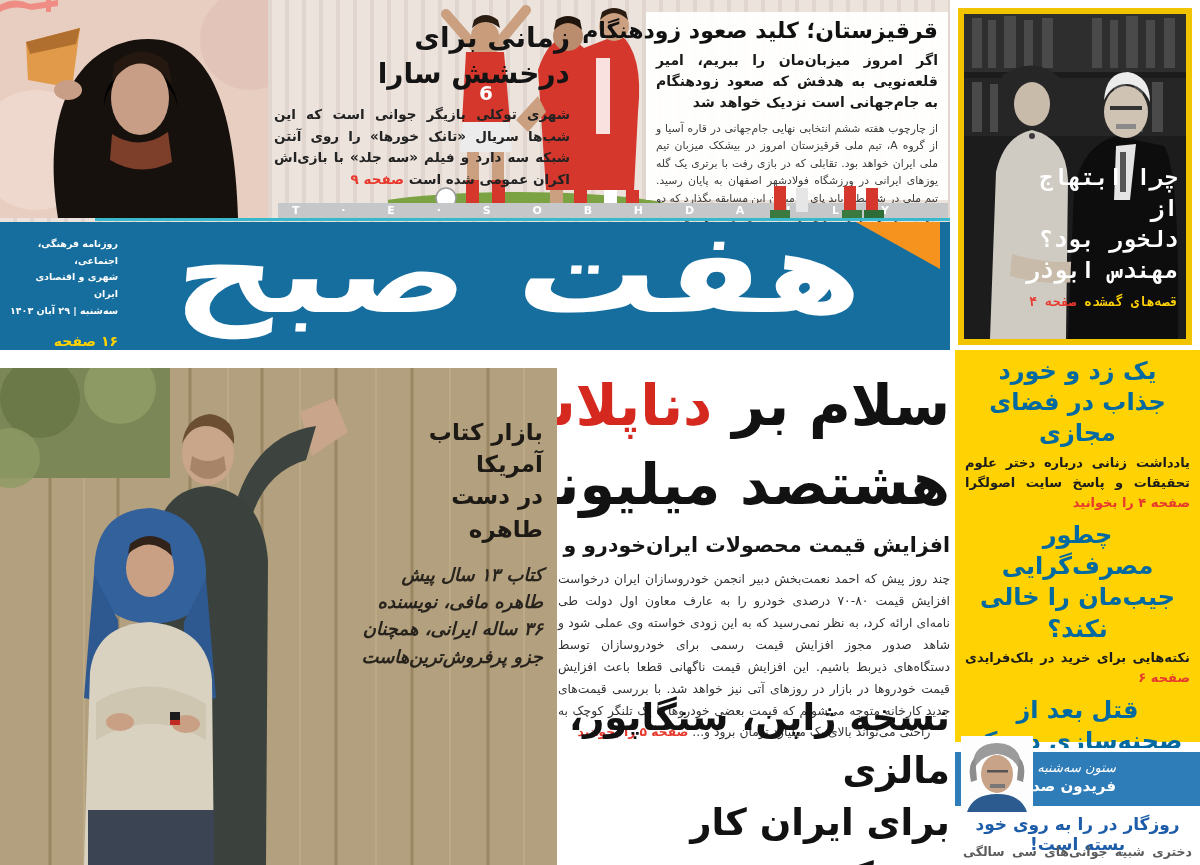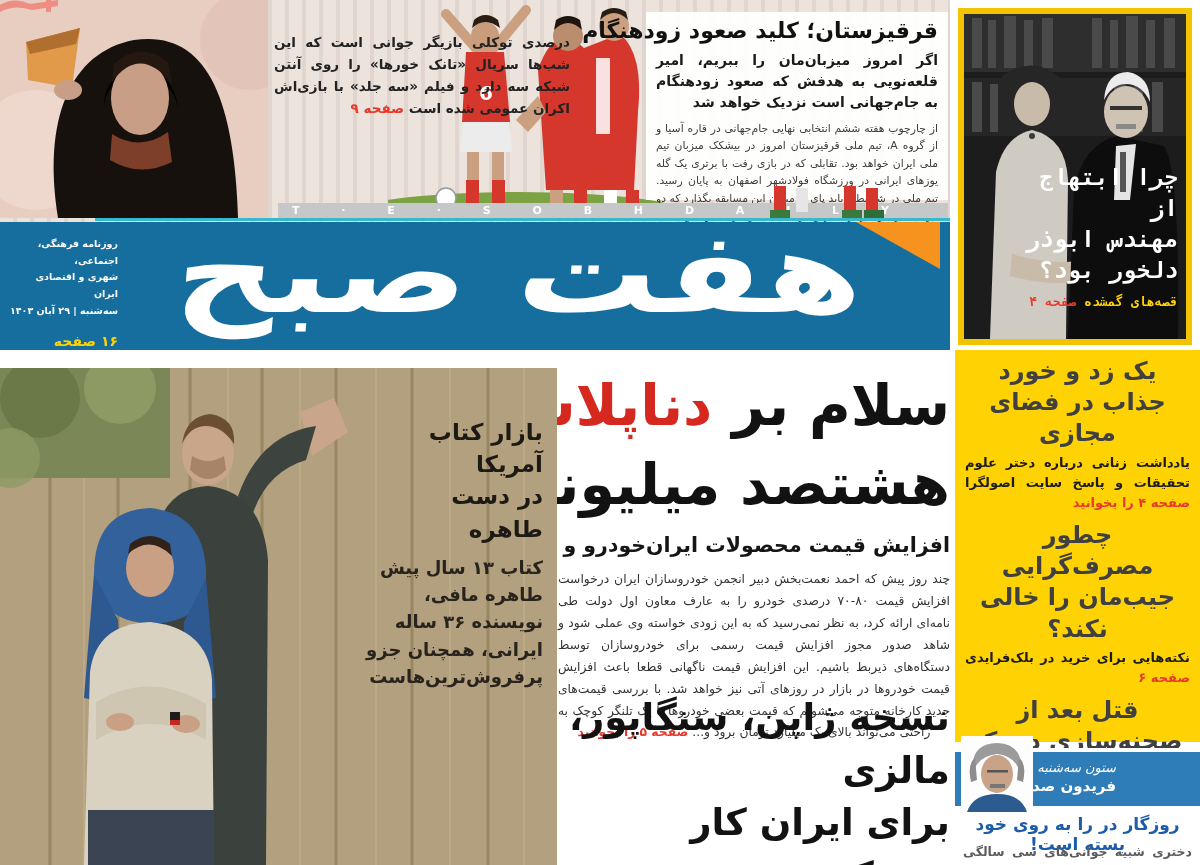--- a/index.html
+++ b/index.html
@@ -50,32 +50,32 @@
     text-align:justify; text-align-last:center; }
 
   
   .asia { left:558px; top:692px; width:392px; }
   .asia-h { font-size:37px; font-weight:bold; color:#121212; line-height:1.42; text-align:right; }
 
   
   .couple { left:0; top:368px; width:557px; height:497px; overflow:hidden; }
   .tah-text { position:absolute; right:14px; top:48px; width:186px; text-align:right; }
   .tah-h { font-size:23px; font-weight:bold; color:#1d1a15; line-height:1.4; }
-  .tah-b { margin-top:9px; font-size:18px; font-weight:bold; color:#28241d; line-height:1.52; }
+  .tah-b { margin-top:16px; font-size:18px; font-weight:bold; color:#28241d; line-height:1.52;font-style:italic; }
 
   
   .right-col { left:955px; top:0; width:245px; height:865px; }
   .ebtehaj { position:absolute; left:3px; top:8px; width:234px; height:337px; border:6px solid #f2c400;
     background:#161616; overflow:hidden; }
   .ebt-text { position:absolute; right:8px; top:150px; width:160px; text-align:right;font-family:Liberation Mono, monospace; }
   .ebt-h { font-size:23px; font-weight:bold; color:#fff; line-height:1.35; }
   .ebt-cap { margin-top:6px; font-size:13px; font-weight:bold; color:#ffd204; }
 
   .yellow-block { position:absolute; left:0; top:350px; width:245px; height:392px; background:#ffd204; padding:6px 10px; }
-  .yi-h { font-size:24px; font-weight:bold; color:#404040; line-height:1.3; text-align:center; }
+  .yi-h { font-size:24px; font-weight:bold; color:#0369a1; line-height:1.3; text-align:center; }
   .yi-sub { margin:3px 0 7px; font-size:13px; font-weight:bold; color:#1c1c1c; line-height:1.55;
     text-align:justify; text-align-last:right; }
 
   .column-box { position:absolute; left:0; top:748px; width:245px; height:117px; background:#fff; }
   .col-band { position:absolute; left:0; top:4px; width:245px; height:54px; background:#2e7cb8; }
   .col-band-text { position:absolute; right:84px; top:8px; text-align:right; color:#fff; }
   .col-kicker { font-size:13px; font-style:italic; }
   .col-author { font-size:15px; font-weight:bold; margin-top:2px; }
   .col-photo { position:absolute; left:6px; top:-16px; }
   .col-h { position:absolute; left:0; top:66px; width:245px; padding:0 8px; font-size:17px; font-weight:bold;
@@ -135,21 +135,25 @@
     <ellipse cx="68" cy="90" rx="14" ry="10" fill="#c99e86"></ellipse>
     <path d="M112,134 Q140,152 168,132 L172,162 Q140,178 110,160Z" fill="#7d3f2a"></path>
   </svg>
 
   <svg class="abs corner-art" viewBox="0 0 70 30">
     <path d="M2,12 Q18,2 34,10 L62,6 L62,12 L36,16 Q18,10 4,18Z" fill="#ef8d84"></path>
     <rect x="50" y="2" width="5" height="16" fill="#ef8d84"></rect>
   </svg>
 
   <div class="abs sara-text">
-    <div class="sara-b"><span>درصدی توکلی بازیگر جوانی است که این شب‌ها سریال «تانک خورها» را روی آنتن شبکه سه دارد و فیلم «سه جلد» با بازی‌اش اکران عمومی شده است </span><span class="red">صفحه ۹</span></div>
+    <div class="sara-h">
+      <div>زمانی برای</div>
+      <div>درخشش سارا</div>
+    </div>
+    <div class="sara-b"><span>شهری توکلی بازیگر جوانی است که این شب‌ها سریال «تانک خورها» را روی آنتن شبکه سه دارد و فیلم «سه جلد» با بازی‌اش اکران عمومی شده است </span><span class="red">صفحه ۹</span></div>
   </div>
 
   <div class="abs fb-box">
     <div class="fb-h">قرقیزستان؛ کلید صعود زودهنگام</div>
     <div class="fb-sub">اگر امروز میزبان‌مان را ببریم، امیر قلعه‌نویی به هدفش که صعود زودهنگام به جام‌جهانی است نزدیک خواهد شد</div>
     <div class="fb-b"><span>از چارچوب هفته ششم انتخابی نهایی جام‌جهانی در قاره آسیا و از گروه A، تیم ملی قرقیزستان امروز در بیشکک میزبان تیم ملی ایران خواهد بود. تقابلی که در بازی رفت با برتری یک گله یوزهای ایرانی در ورزشگاه فولادشهر اصفهان به پایان رسید. تیم ملی در شرایطی باید پای به میدان این مسابقه بگذارد که دو بازی اخیر خود برابر قطر و کره شمالی را برنده بوده و با سه امتیاز اختلاف نسبت به ازبکستان در صدر جدول گروه خود قرار دارد... </span><span class="red">صفحه ۱۲</span></div>
   </div>
 
   <div class="abs gray-band">
     <span>T · E · S O B H D A I L Y</span>
@@ -288,22 +292,22 @@
         <polygon points="152,132 172,130 166,186 150,186" fill="#e4e4e4"></polygon>
         <rect x="156" y="138" width="6" height="40" fill="#555"></rect>
         <ellipse cx="162" cy="98" rx="22" ry="26" fill="#cfc3b4"></ellipse>
         <path d="M140,86 Q142,58 164,58 Q186,62 186,88 Q178,70 162,70 Q148,70 140,86Z" fill="#ececec"></path>
         <rect x="146" y="92" width="32" height="4" fill="#333"></rect>
         <rect x="152" y="110" width="20" height="5" fill="#8a8a8a"></rect>
       </svg>
       <div class="ebt-text">
         <div class="ebt-h">
           <div>چرا ابتهاج از</div>
+          <div>دلخور بود؟</div>
           <div>مهندس ابوذر</div>
-          <div>دلخور بود؟</div>
         </div>
         <div class="ebt-cap"><span>قصه‌های گمشده </span><span class="red">صفحه ۴</span></div>
       </div>
     </div>
 
     <div class="yellow-block">
       <div>
         <div class="yi-h">یک زد و خورد جذاب در فضای مجازی</div>
         <div class="yi-sub"><span>یادداشت زنانی درباره دختر علوم تحقیقات و پاسخ سایت اصولگرا </span><span class="red">صفحه ۴ را بخوانید</span></div>
       </div>

